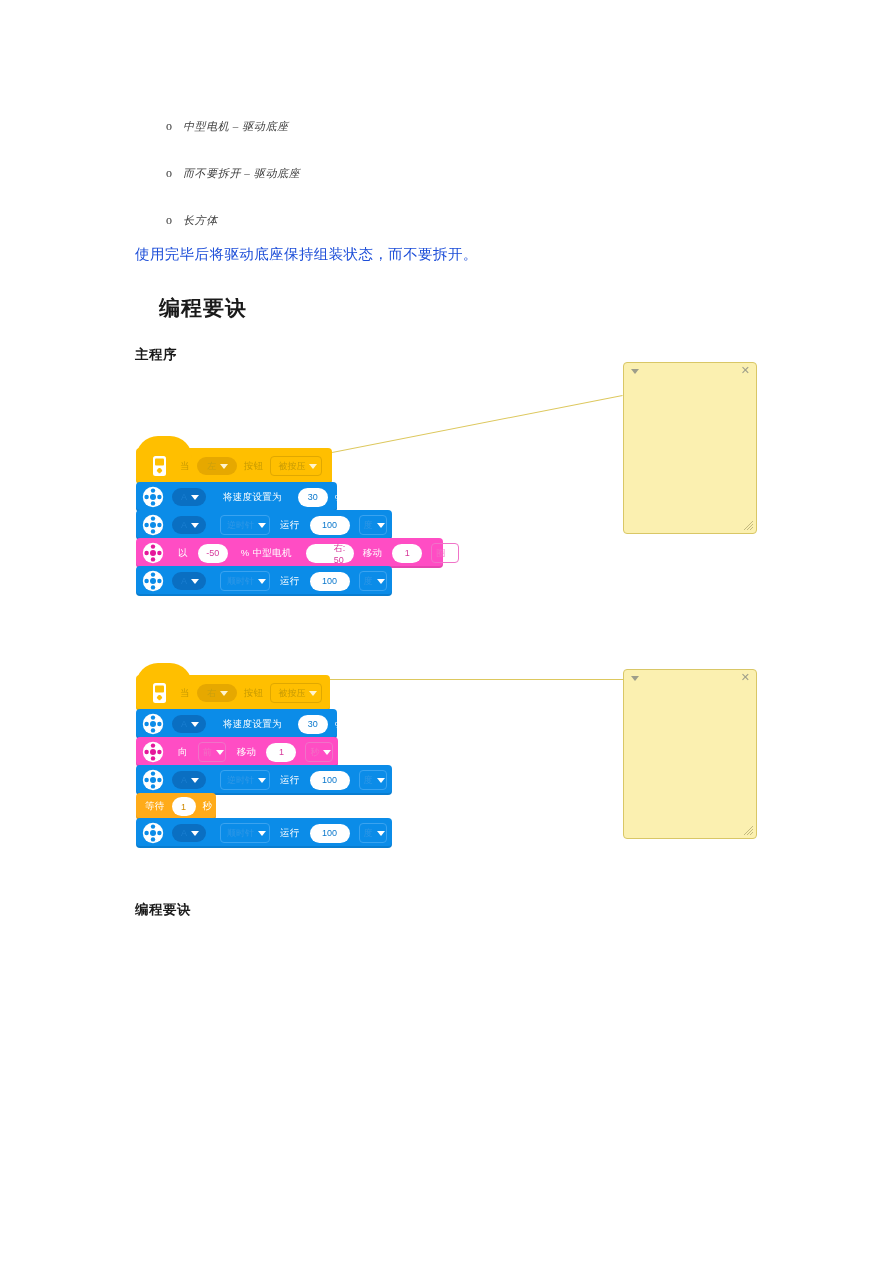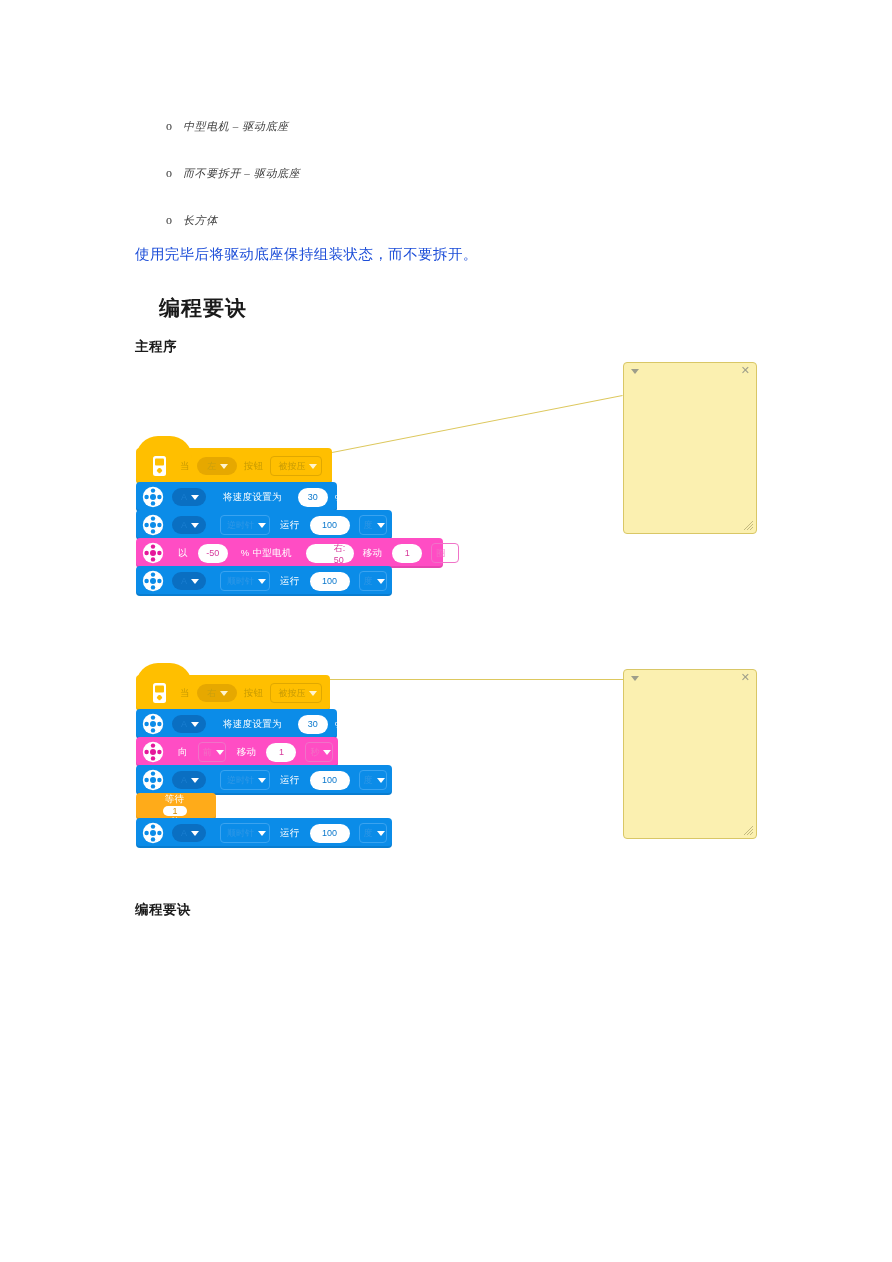--- a/index.html
+++ b/index.html
@@ -77,21 +77,21 @@
   .h3 {
     position: absolute;
     left: 135px;
     font-size: 13.5px;
     font-weight: bold;
     letter-spacing: 0.5px;
     color: #1a1a1a;
     margin: 0;
     font-family: "Liberation Sans", "DejaVu Sans", sans-serif;
   }
-  #h3-main { top: 338px; }
+  #h3-main { top: 346px; }
   #h3-alt  { top: 901px; }
 
   
   .canvas {
     position: absolute;
     left: 0;
     top: 0;
     width: 892px;
     height: 1262px;
     pointer-events: none;
@@ -145,21 +145,21 @@
     height: 22px;
     background: #ffbf00;
     border-radius: 26px 26px 0 0;
   }
   .hat::after { background: #ffbf00; }
 
   .motor   { background: #0b8ce8; box-shadow: inset 0 -2px 0 rgba(0,0,0,0.10); height: 30px; }
   .motor::after { background: #0b8ce8; }
   .drive   { background: #ff4dc4; box-shadow: inset 0 -2px 0 rgba(0,0,0,0.10); height: 30px; }
   .drive::after { background: #ff4dc4; }
-  .control { background: #ffab19; box-shadow: inset 0 -2px 0 rgba(0,0,0,0.10); height: 27px; flex-direction: column; }
+  .control { background: #ffab19; box-shadow: inset 0 -2px 0 rgba(0,0,0,0.10); height: 27px; }
   .control::after { background: #ffab19; }
 
   
   .icon {
     flex: 0 0 auto;
     width: 22px;
     height: 22px;
     margin-right: 5px;
     display: inline-block;
   }

